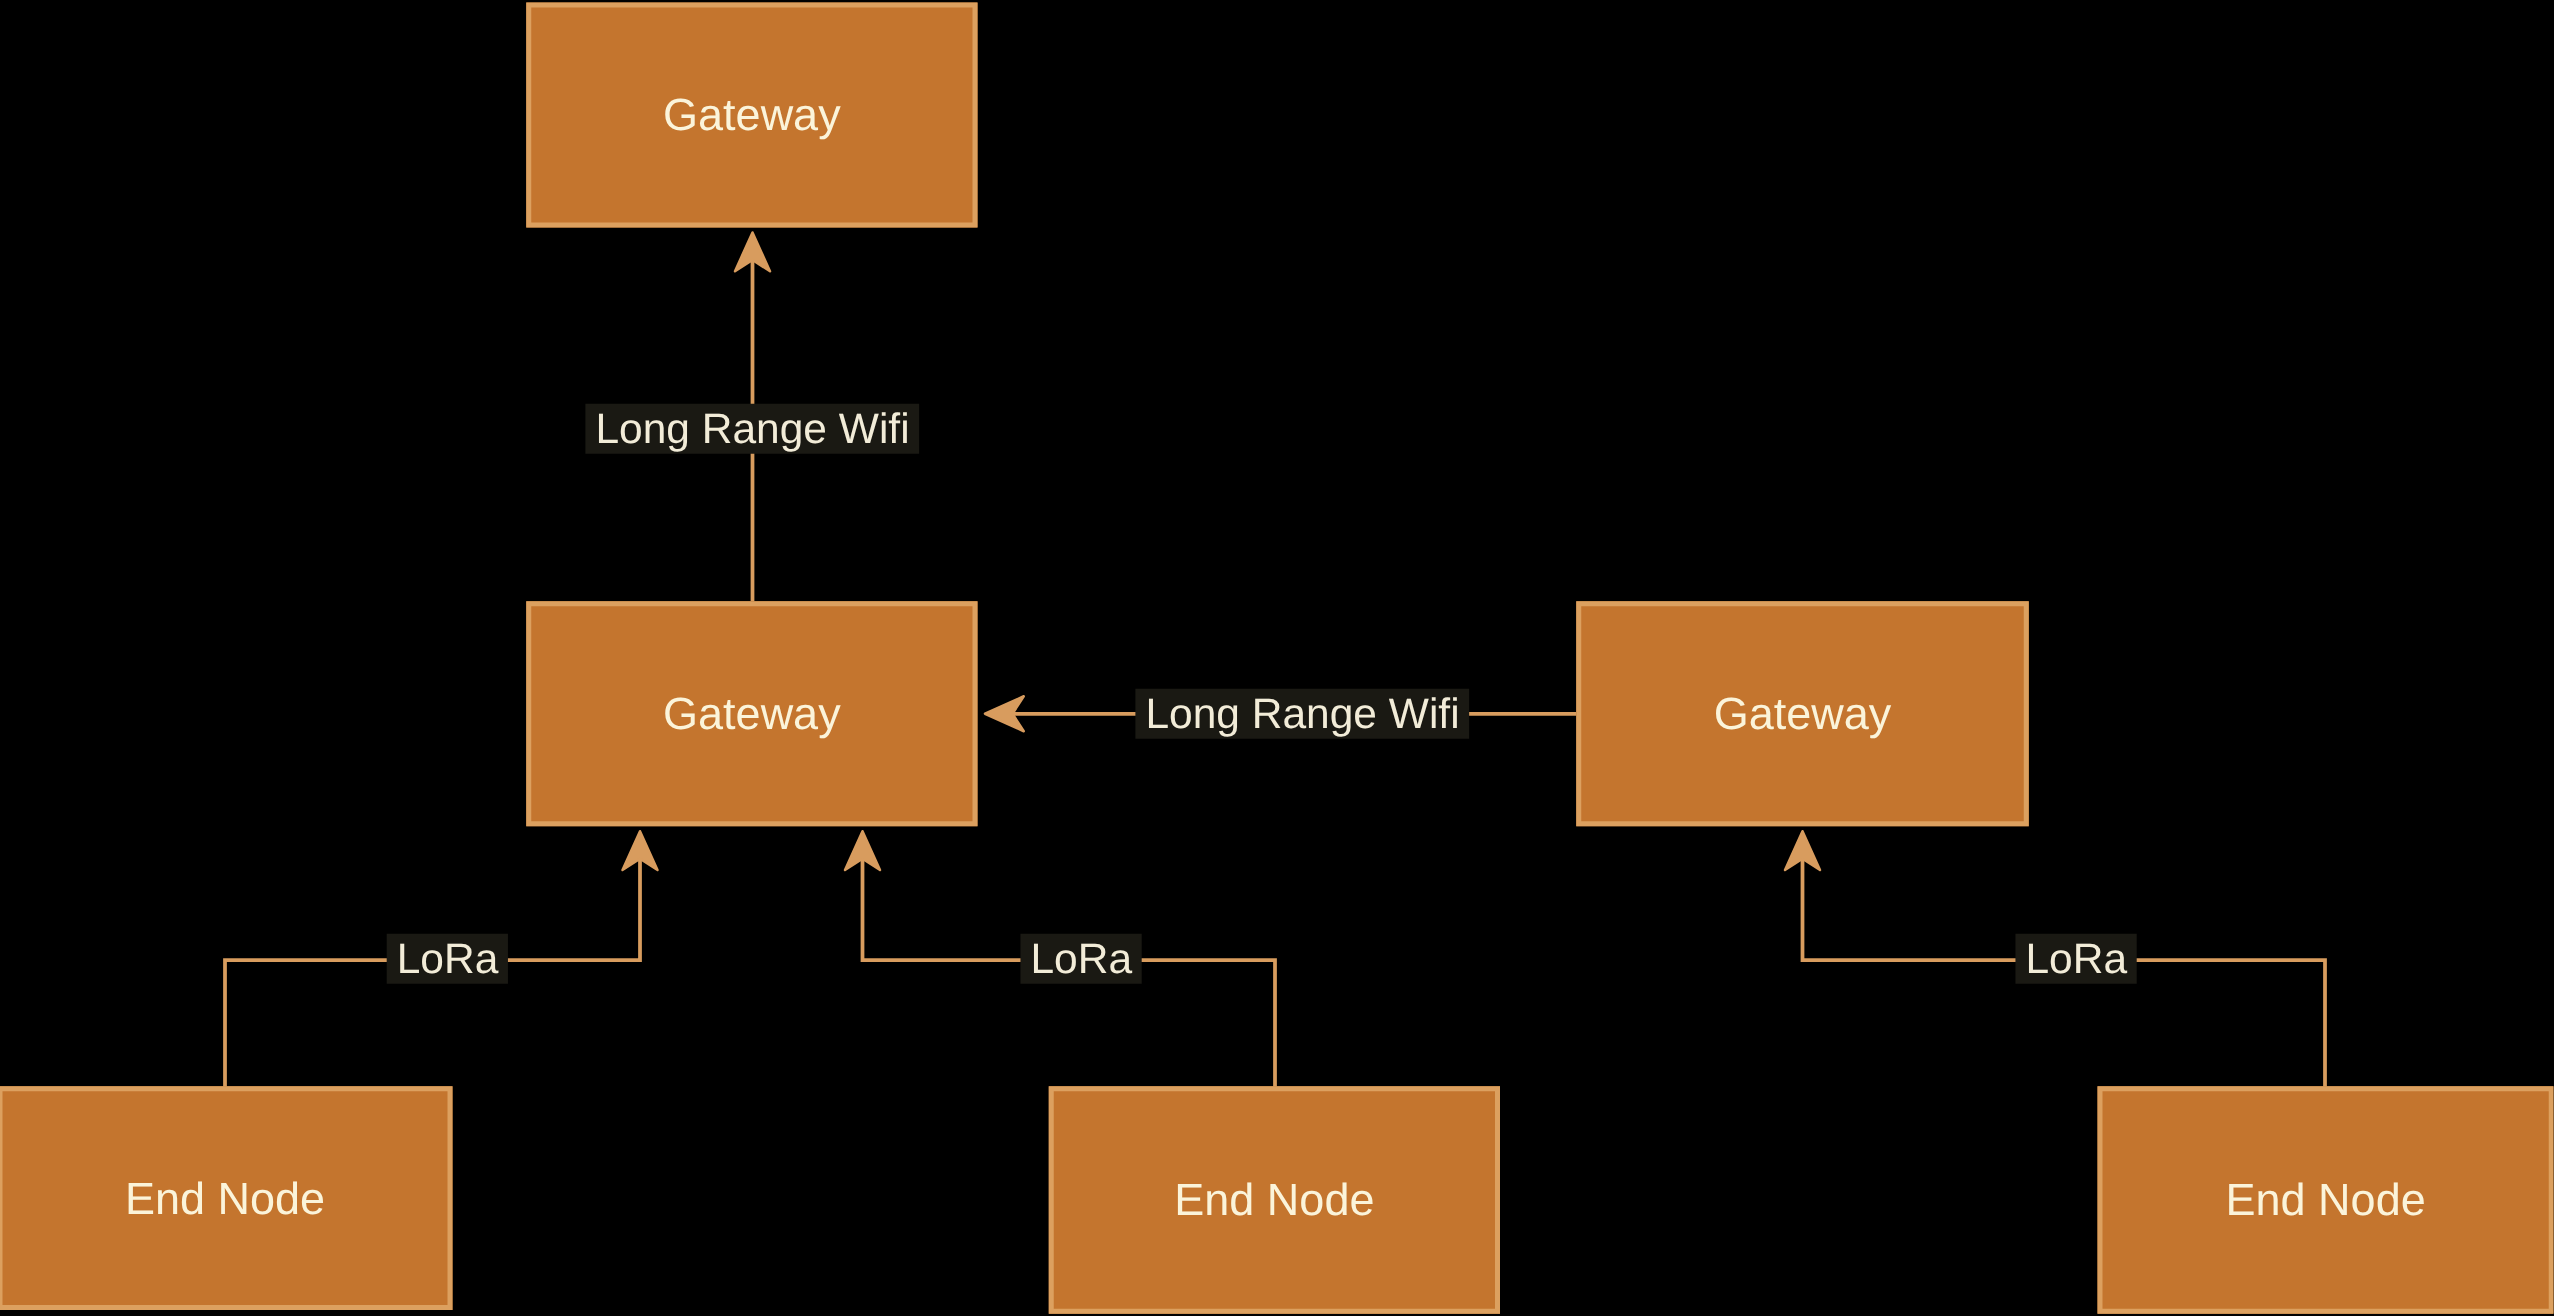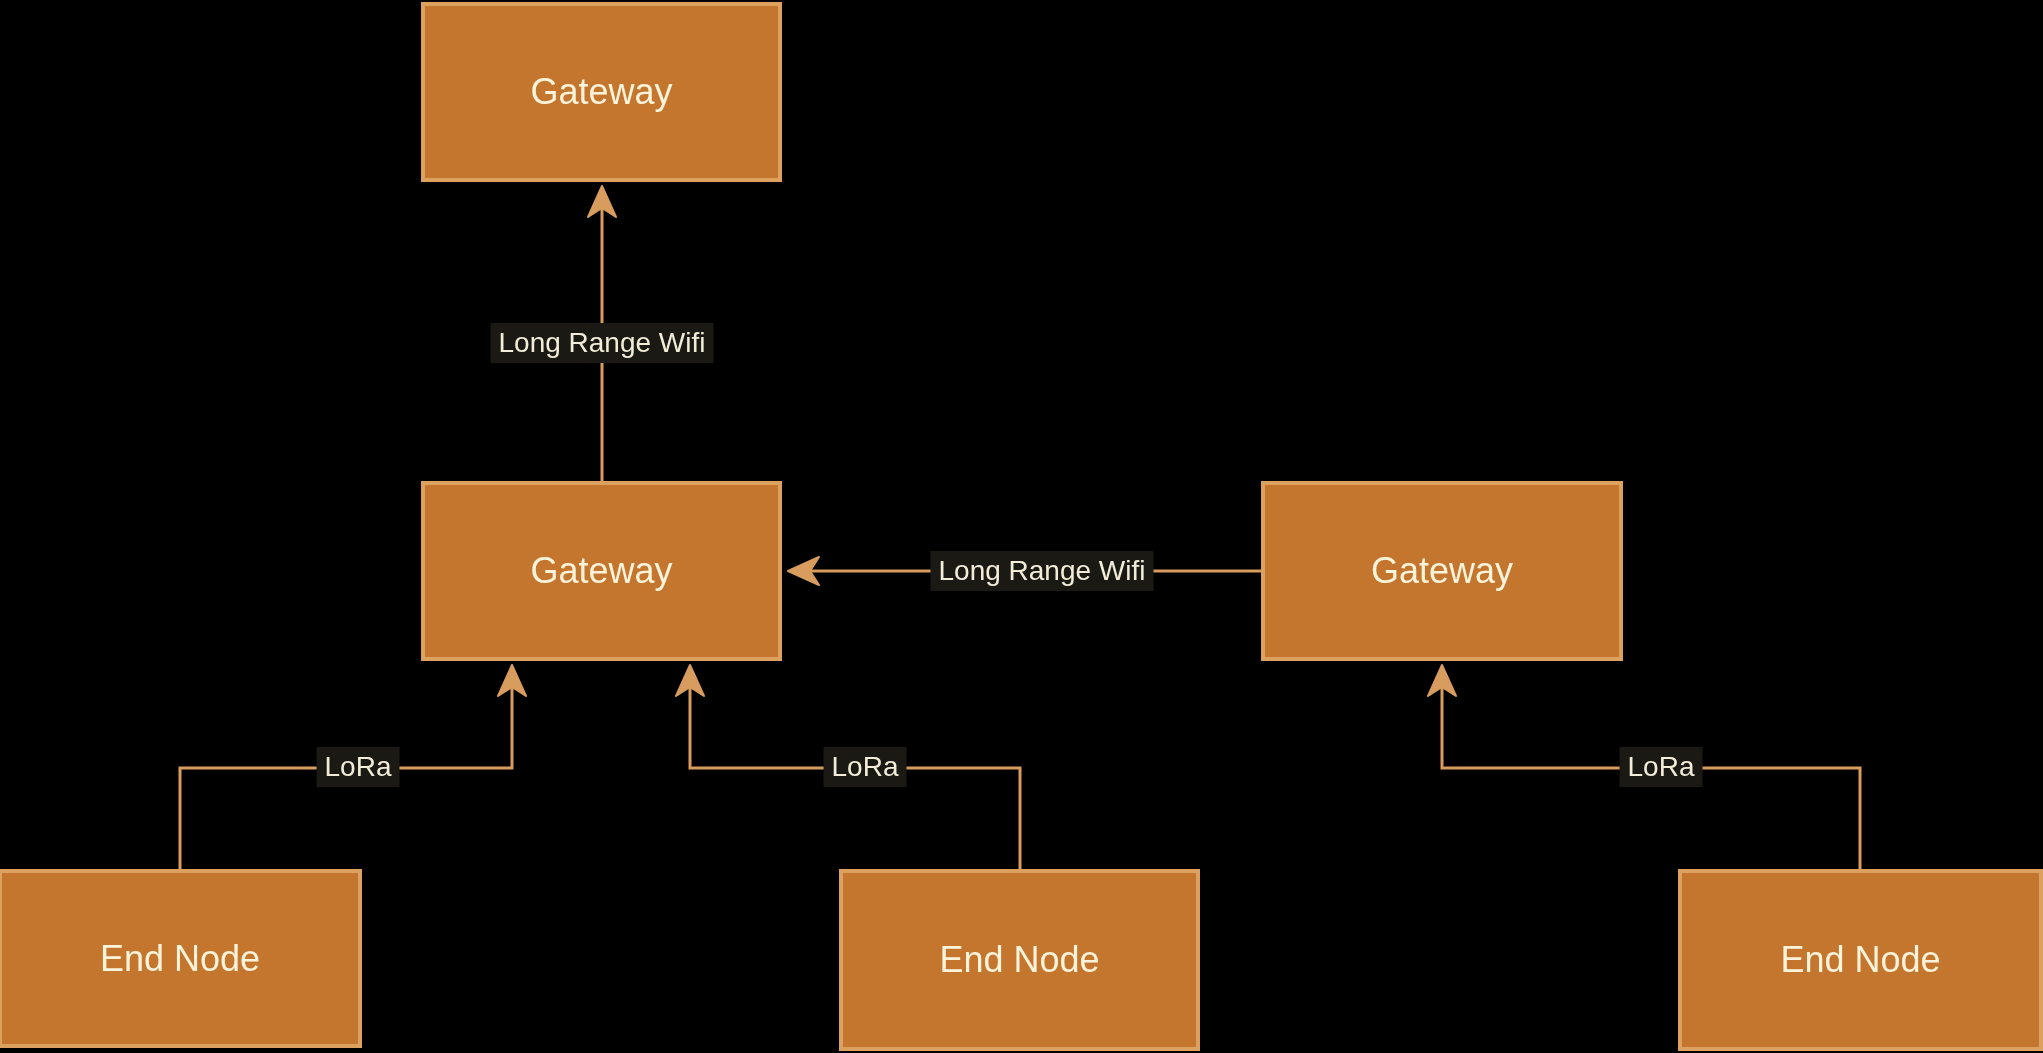--- a/index.html
+++ b/index.html
@@ -43,21 +43,21 @@
   .node-label {
     color: var(--node-text, #FBF4DA);
     font-size: 36px;
     white-space: nowrap;
   }
   .edge-label {
     position: absolute;
     transform: translate(-50%, -50%);
     background: var(--label-bg, #1A1913);
     color: var(--label-text, #F2ECD8);
-    font-size: 28px;
+    font-size: 34px;
     line-height: 40px;
     padding: 0 8px;
     white-space: nowrap;
   }
 </style>
 </head>
 <body>
 
 <div id="canvas">
 

